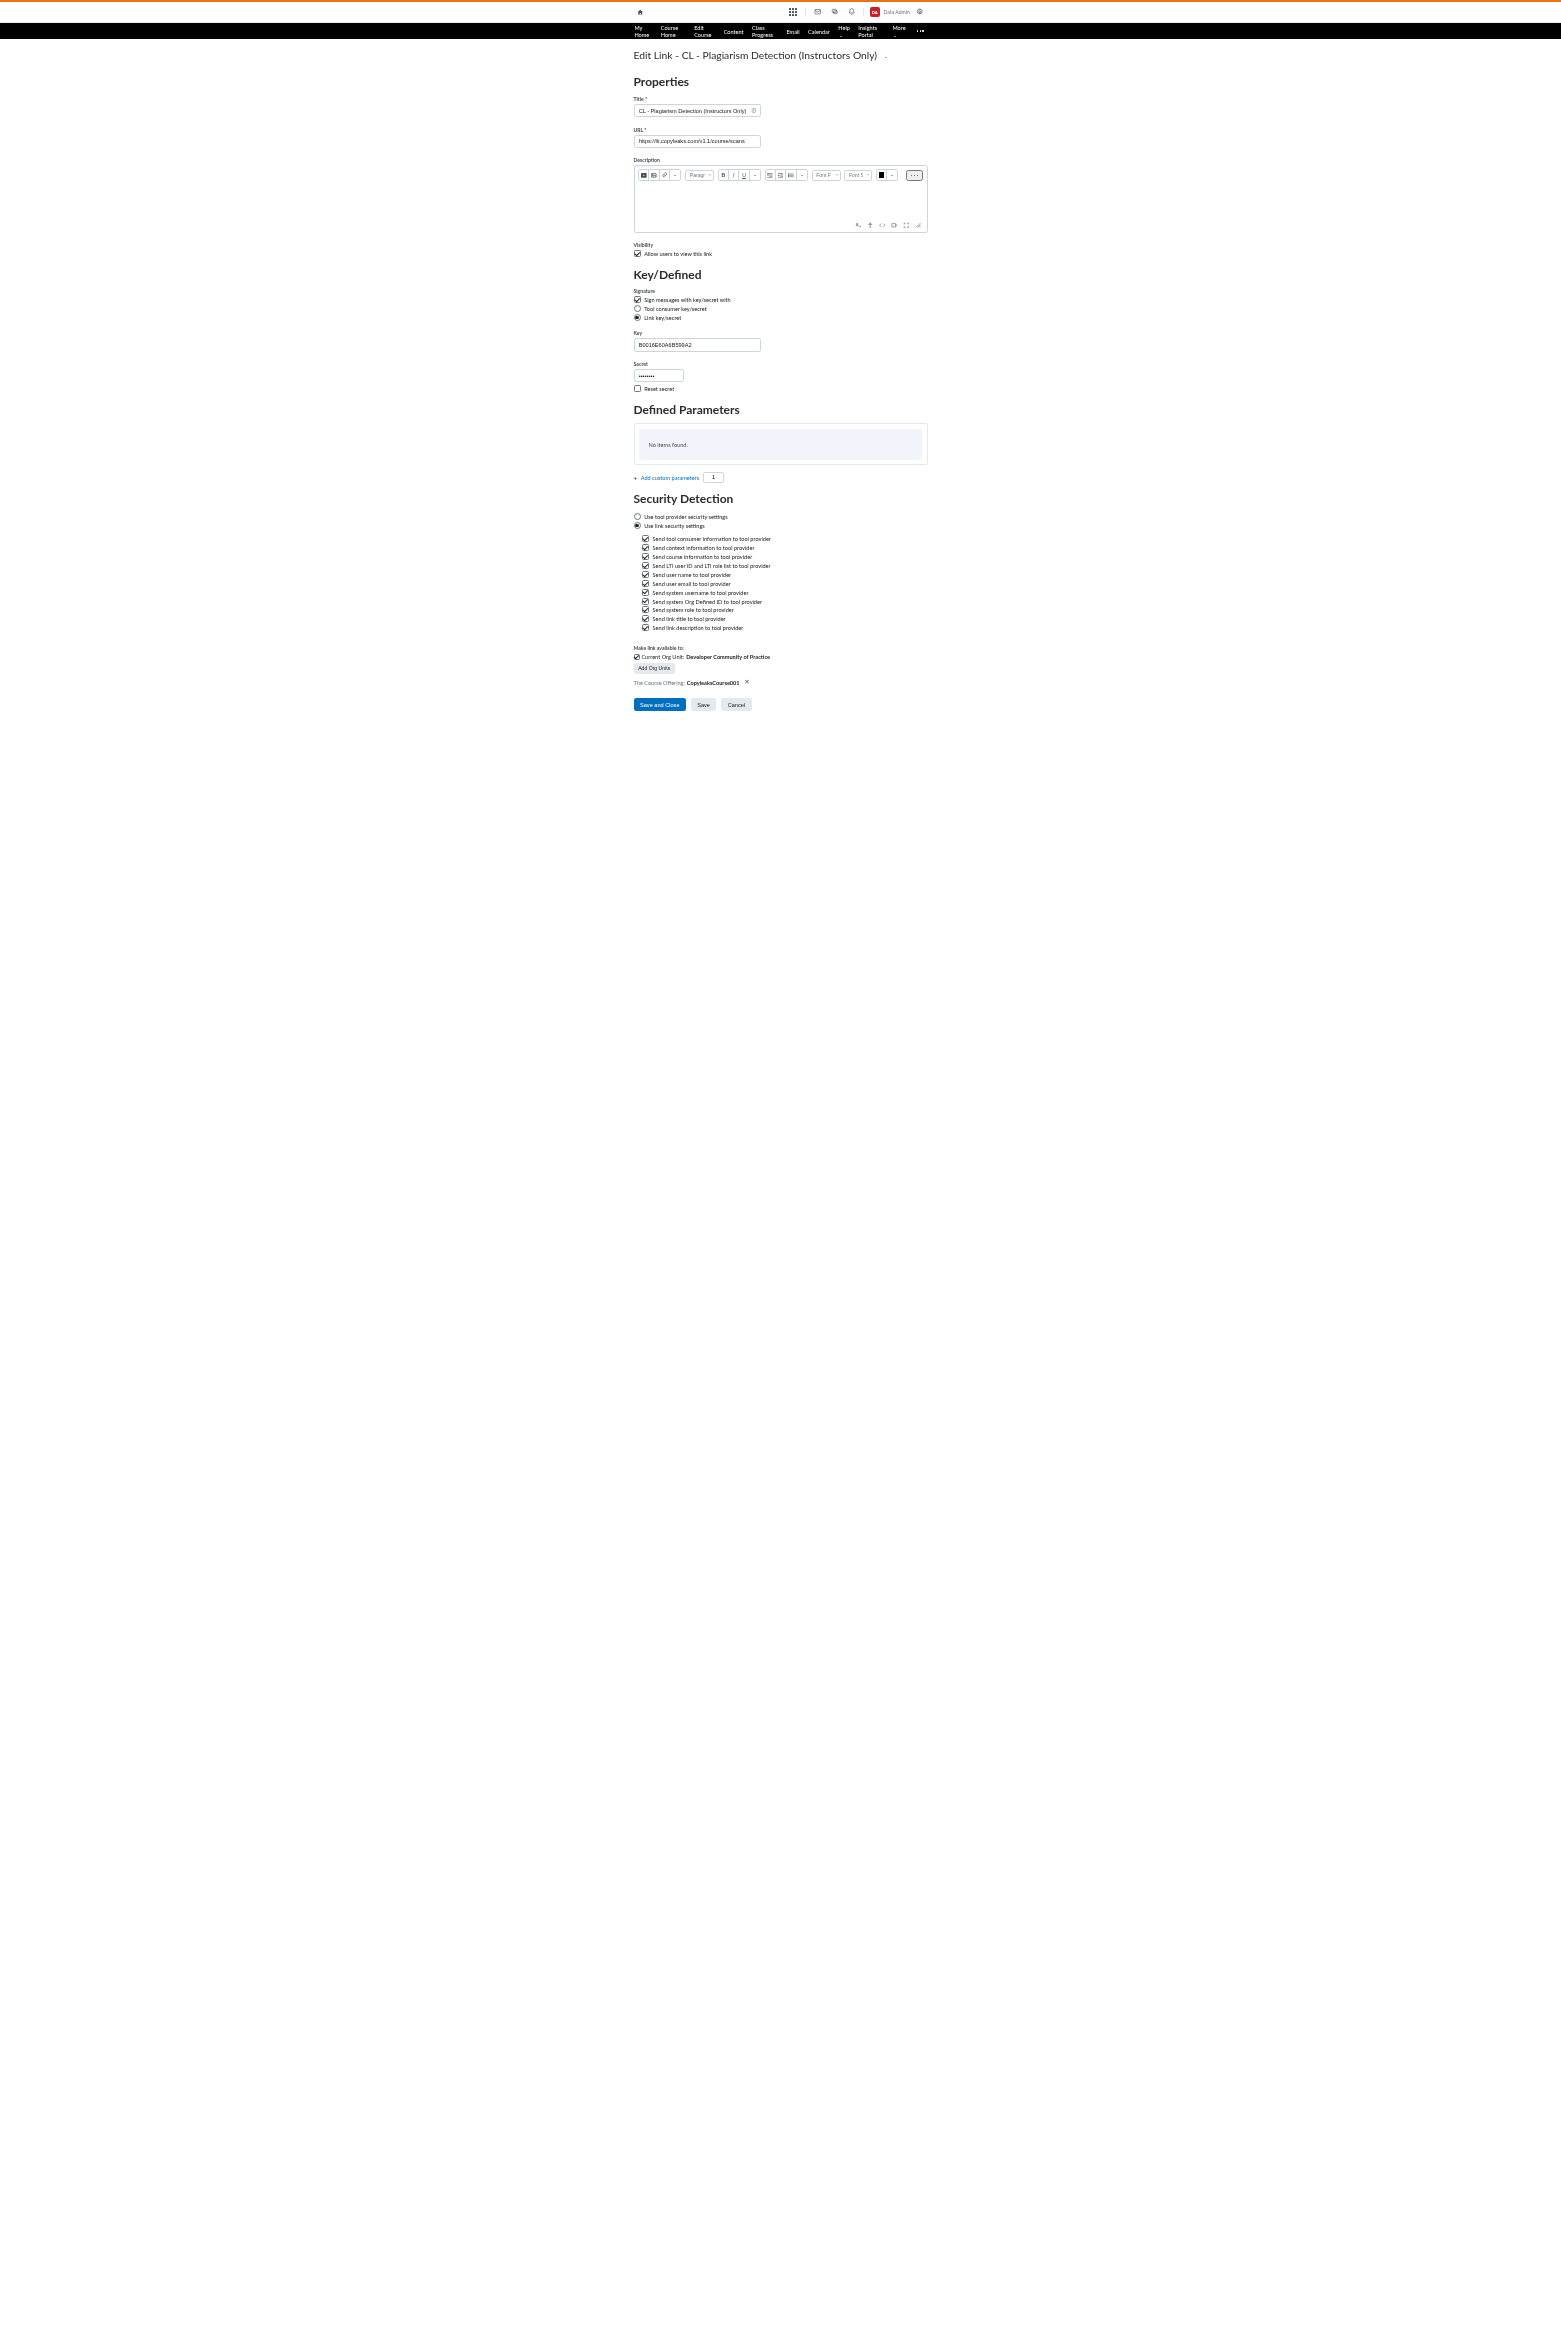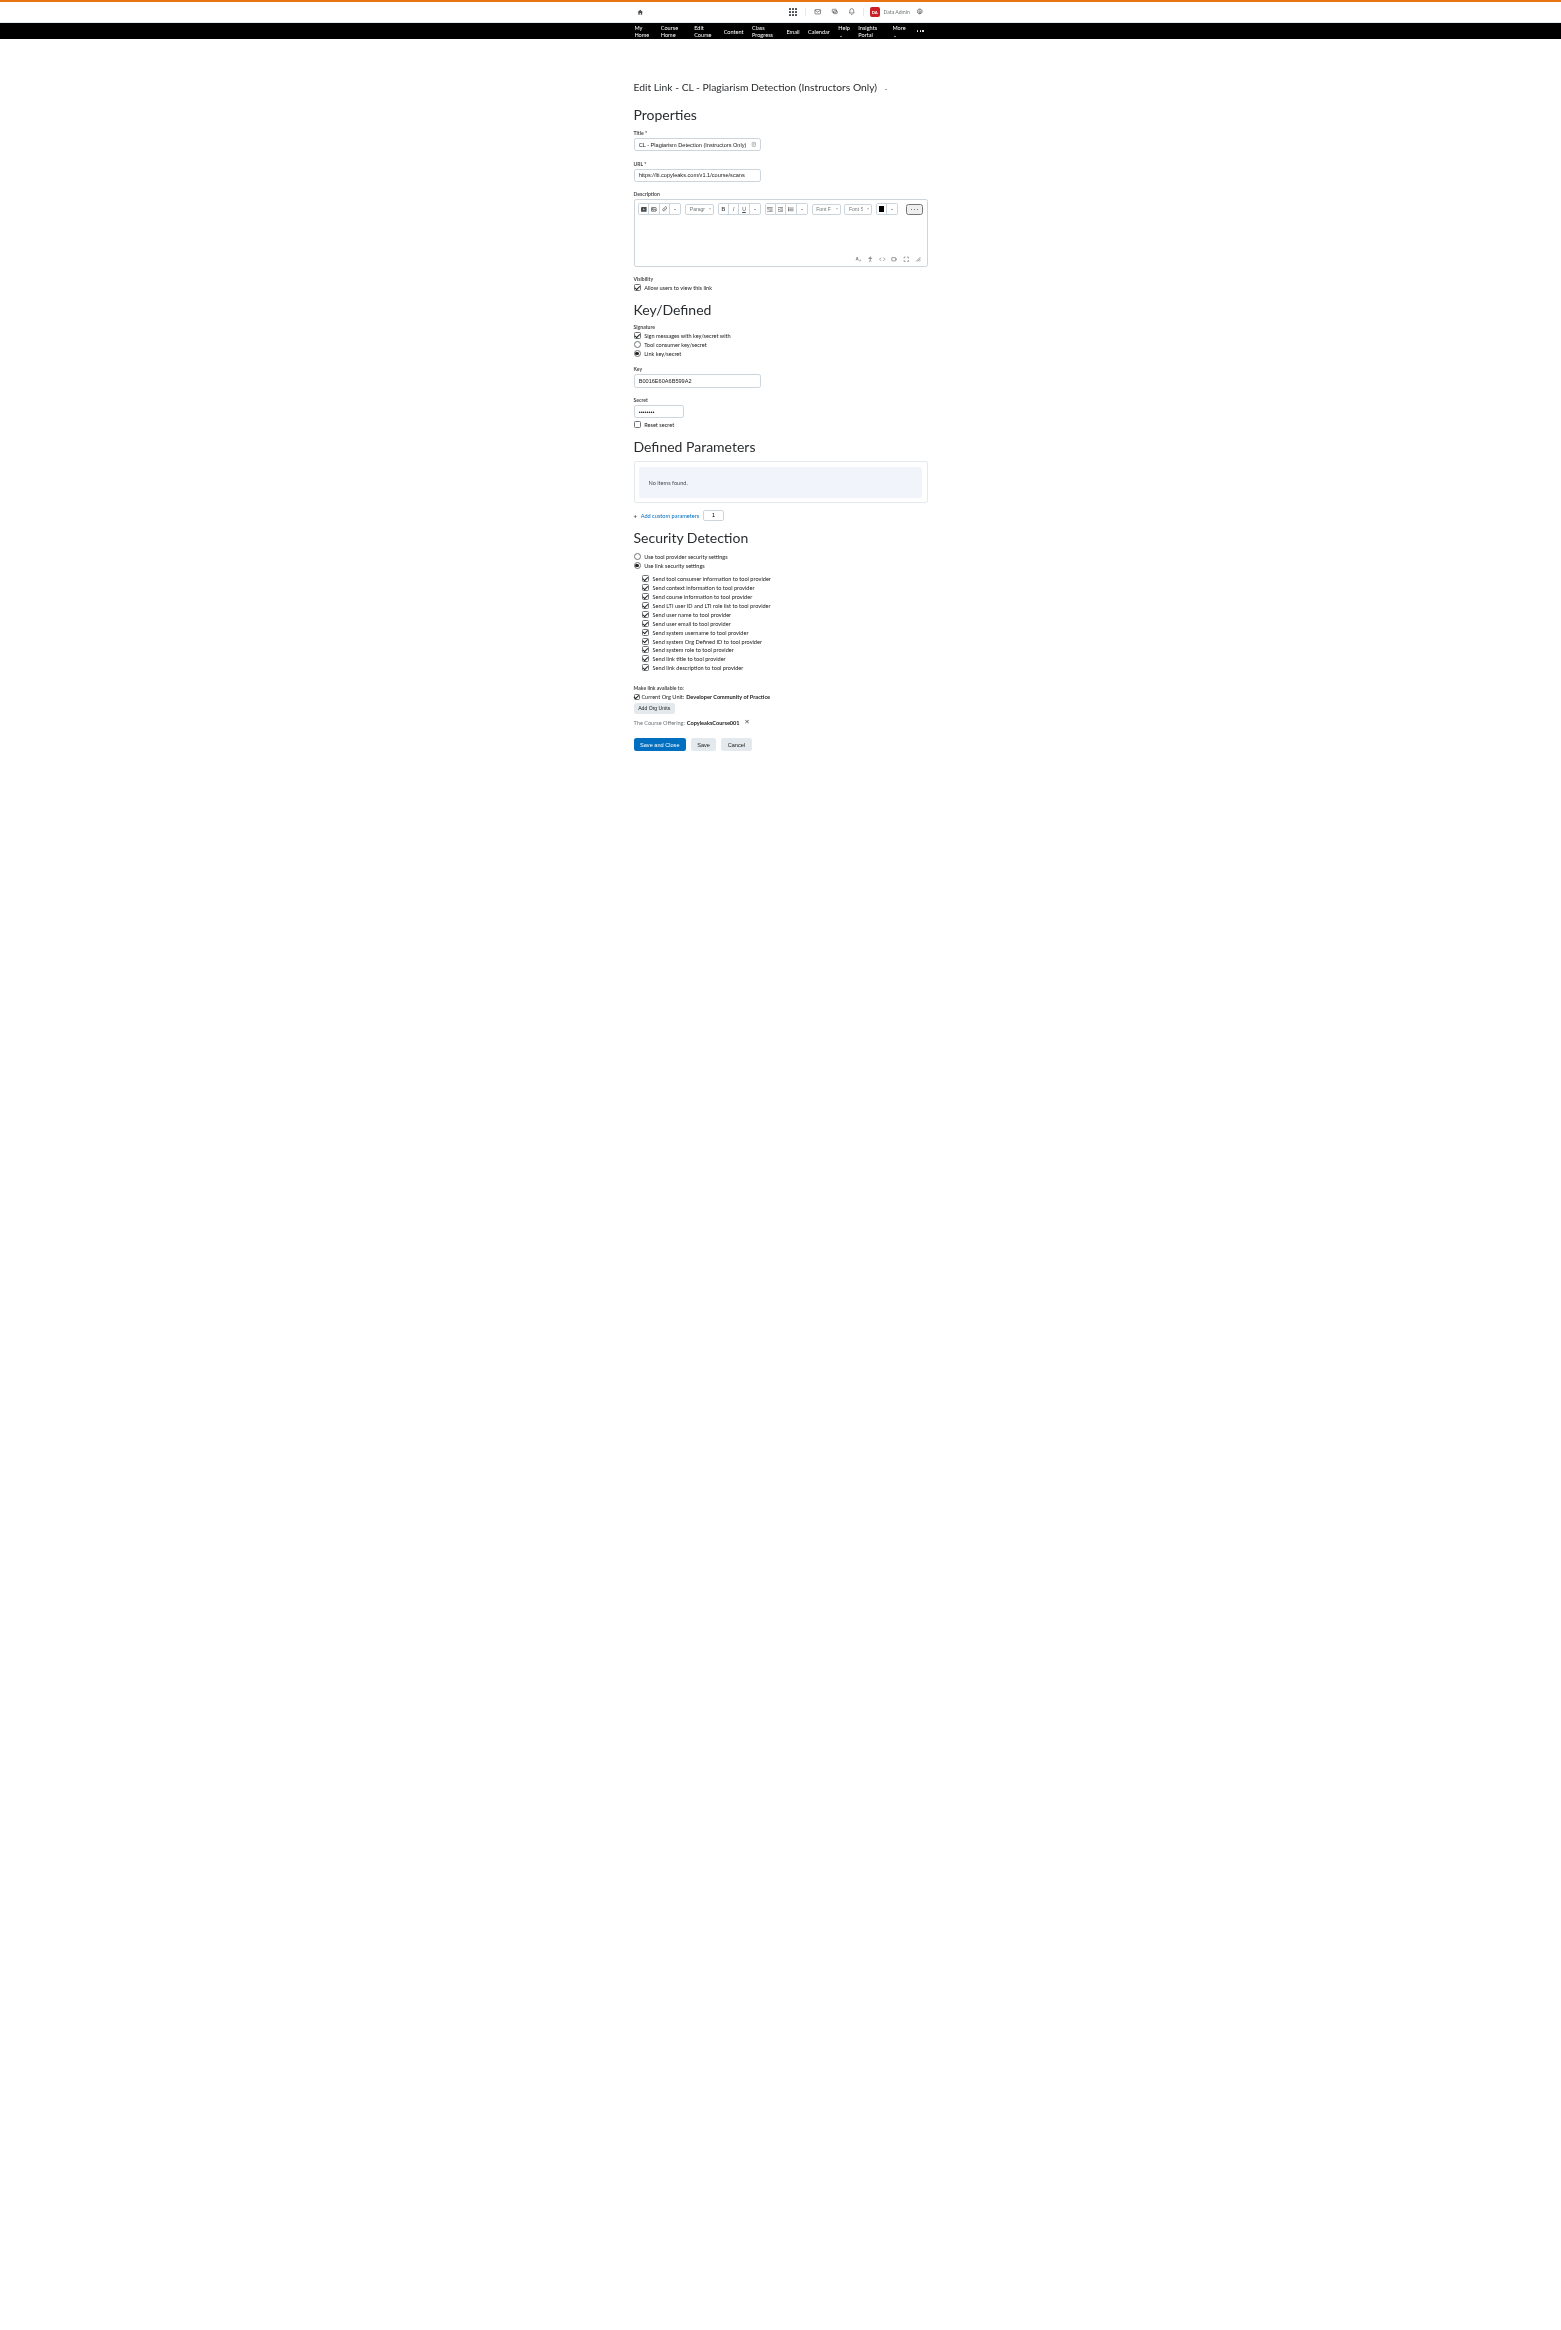--- a/index.html
+++ b/index.html
@@ -15,25 +15,25 @@
 .vsep { width: 0.5px; height: 8.4px; background: #e3e9ec; margin: 0 1.9px; }
 .avatar-box { background: #cd2026; color: #fff; width: 10.3px; height: 10.3px; border-radius: 1.9px; display: flex; align-items: center; justify-content: center; font-size: 4.2px; font-weight: 700; }
 .user-name-lbl { color: #6e7477; font-size: 5.1px; }
 .navbar { background: #000; }
 .navbar-inner { display: flex; align-items: center; gap: 8.4px; height: 15.4px; }
 .navbar a { color: #fff; text-decoration: none; font-size: 5.6px; }
 .navbar .dd::after { content: ""; display: inline-block; margin-left: 1.9px; border: 1.9px solid transparent; border-top-color: #fff; vertical-align: middle; position: relative; top: 0.9px; }
 .more-dots { display: flex; gap: 1.4px; }
 .more-dots span { width: 1.4px; height: 1.4px; background: #fff; border-radius: 50%; }
 
-.page { padding: 6.5px 0 18.6px; margin-top: 32px; }
+.page { padding: 6.5px 0 18.6px; }
 h1.page-title { font-size: 10.3px; font-weight: 400; color: #2a2d30; display: flex; align-items: center; gap: 5.6px; margin-bottom: 10.3px; }
 .chev-btn { background: none; border: none; cursor: pointer; padding: 1.9px; }
 .chev-down { display: inline-block; width: 0; height: 0; border: 1.9px solid transparent; border-top-color: #494c4e; margin-top: 0.9px; }
-h2.section { font-size: 14px; font-weight: 400; color: #2a2d30; margin: 8.4px 0 6.5px; }
+h2.section { font-size: 12px; font-weight: 700; color: #2a2d30; margin: 8.4px 0 6.5px; }
 .lbl { font-size: 5.1px; font-weight: 700; color: #494c4e; display: block; margin-bottom: 1.9px; }
 .req::after { content: " *"; }
 .input { width: 127px; padding: 2.8px 4.2px; border: 0.5px solid #cdd5dc; border-radius: 2.3px; font-size: 5.6px; color: #202122; outline: none; background: #fff; }
 .input-wrap { position: relative; width: 127px; }
 .input-suffix { position: absolute; right: 3.7px; top: 50%; transform: translateY(-50%); color: #6e7477; font-size: 5.6px; }
 .field { margin-bottom: 9.3px; }
 
 .rte { border: 0.5px solid #cdd5dc; border-radius: 2.3px; }
 .rte-toolbar { display: flex; align-items: center; gap: 3.7px; padding: 2.8px 3.7px; flex-wrap: wrap; }
 .tb-group { display: flex; border: 0.5px solid #cdd5dc; border-radius: 1.9px; overflow: hidden; }

